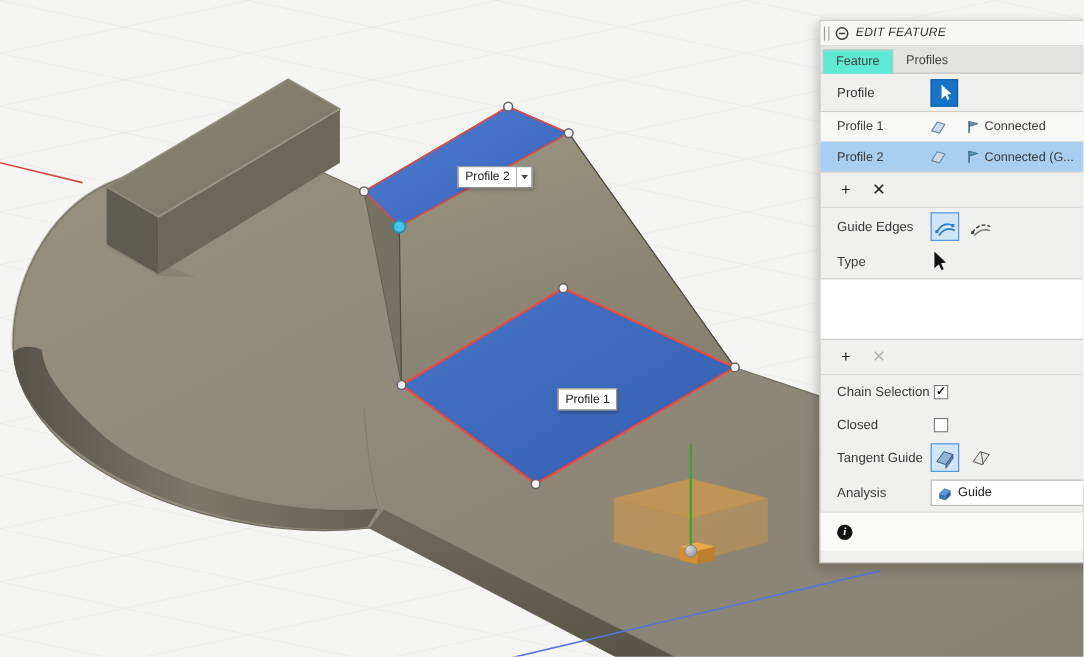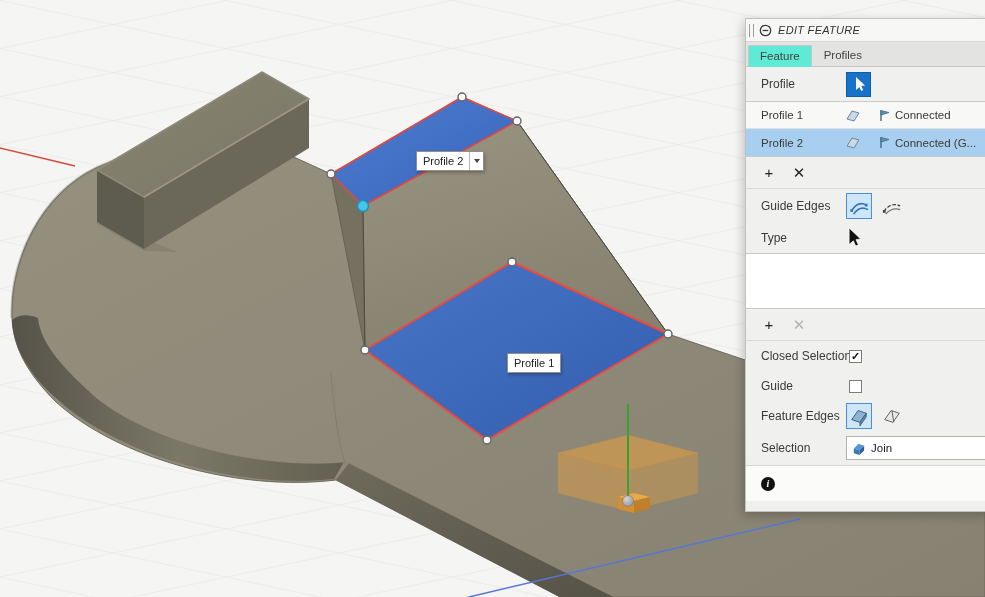--- a/index.html
+++ b/index.html
@@ -274,54 +274,54 @@
 
     <div class="listbox"></div>
 
     <div class="plusrow">
       <span class="pm-btn">+</span>
       <span class="pm-btn dis">✕</span>
     </div>
     <div class="sep"></div>
 
     <div class="p-row row-check">
-      <span>Closed Selection</span>
+      <span>Chain Selection</span>
       <span class="checkbox">✓</span>
     </div>
 
     <div class="p-row row-check">
-      <span>Guide</span>
+      <span>Closed</span>
       <span class="checkbox"></span>
     </div>
 
     <div class="p-row row-check">
-      <span>Feature Edges</span>
+      <span>Tangent Guide</span>
       <div class="icon-btn on pos1">
         <svg width="20" height="20" viewBox="0 0 22 22">
           <path d="M3 15 L10 5 L19 8 L12 18 Z" fill="#8fb3d4" stroke="#35597c" stroke-width="1"></path>
           <path d="M12 18 L19 8 L19 12 L12 22 Z" fill="#5f86ab" stroke="#35597c" stroke-width=".8"></path>
         </svg>
       </div>
       <div class="icon-btn pos2">
         <svg width="20" height="20" viewBox="0 0 22 22">
           <path d="M3 15 L10 5 L19 8 L12 18 Z" fill="#e8e8e6" stroke="#555" stroke-width="1"></path>
           <line x1="11" y1="5.3" x2="13" y2="18" stroke="#555" stroke-width="1"></line>
         </svg>
       </div>
     </div>
 
     <div class="p-row row-op">
-      <span>Selection</span>
+      <span>Analysis</span>
       <div class="dropdown">
         <svg width="15" height="15" viewBox="0 0 16 16">
           <path d="M3 8 L8 3 L14 5 L9 10 Z" fill="#5b94d6"></path>
           <path d="M3 8 L9 10 L9 15 L3 13 Z" fill="#3c76b8"></path>
           <path d="M9 10 L14 5 L14 10 L9 15 Z" fill="#2d5f9e"></path>
         </svg>
-        <span>Join</span>
+        <span>Guide</span>
       </div>
     </div>
 
     <div class="bottomstrip">
       <span class="info">i</span>
     </div>
   </div>
 </div>
 
 </body></html>

